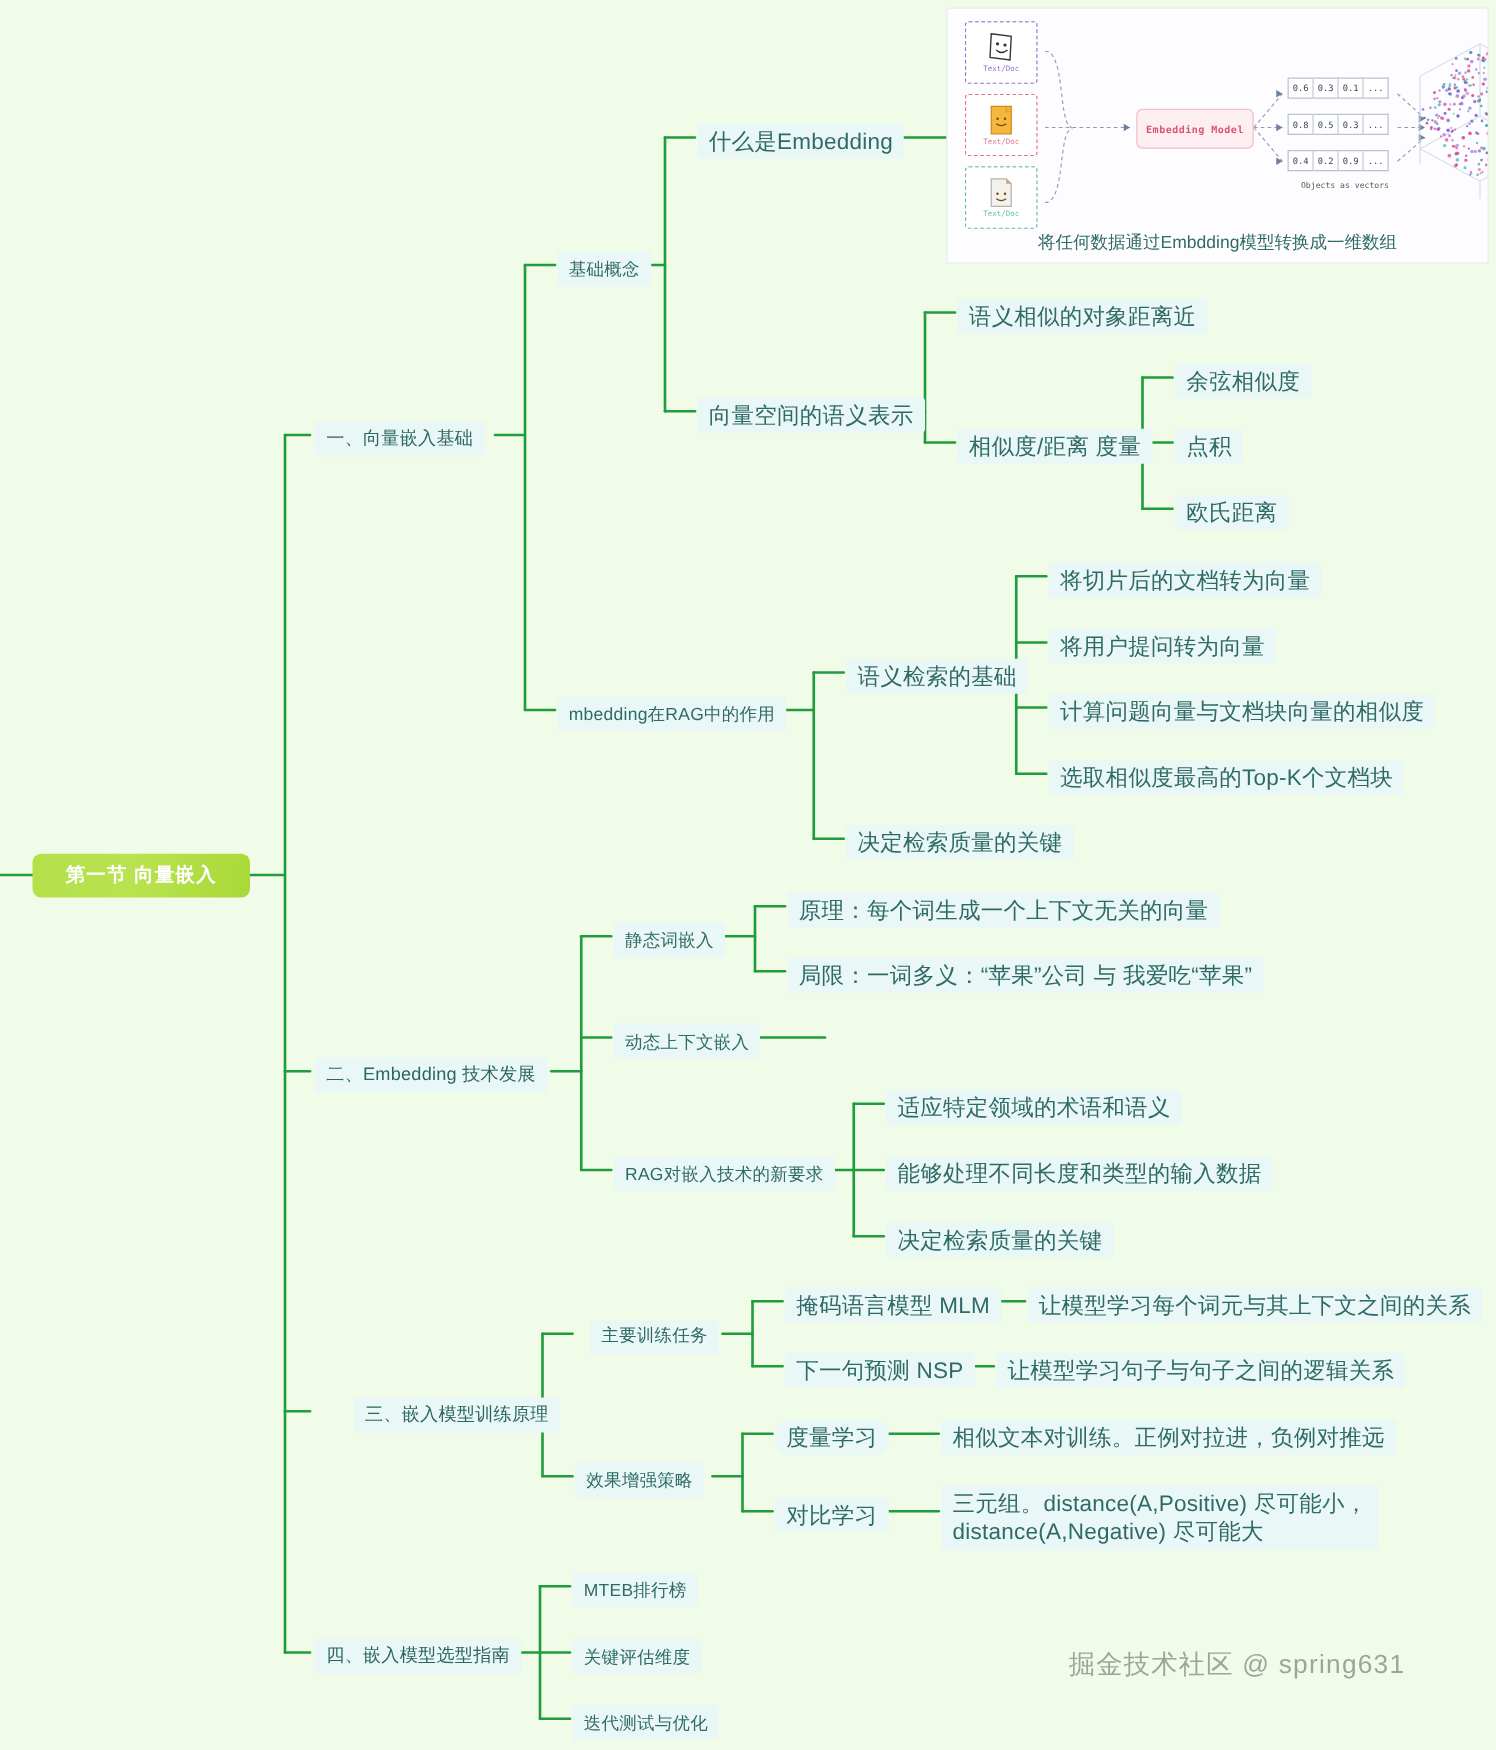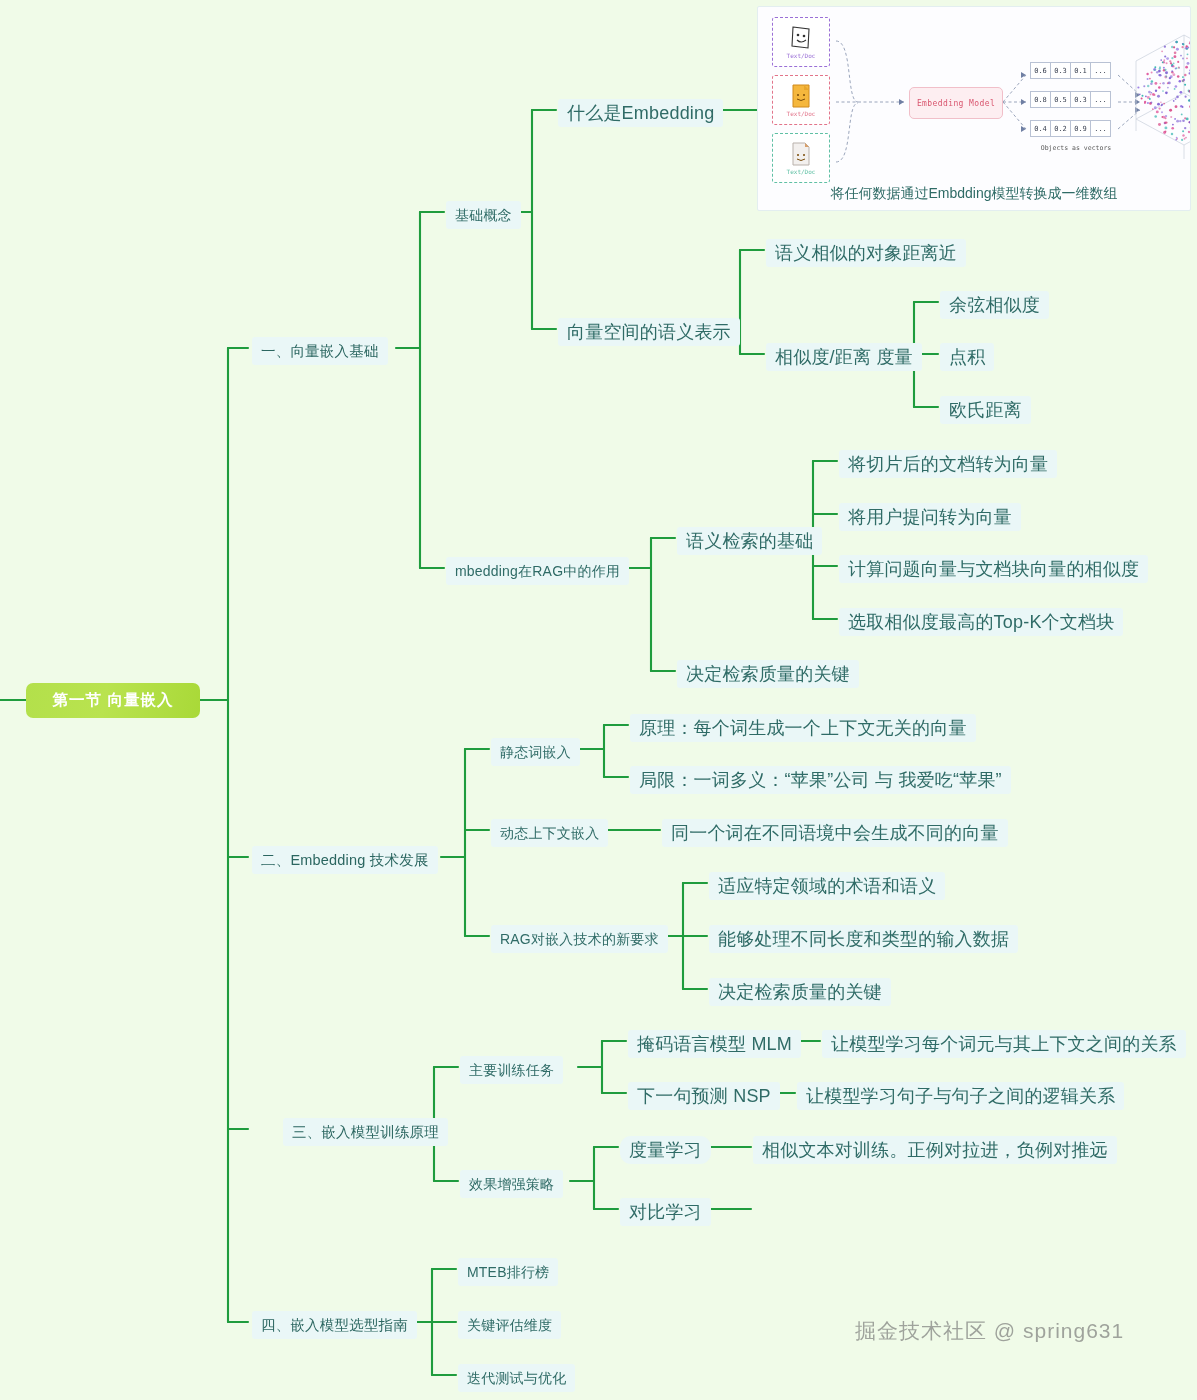--- a/index.html
+++ b/index.html
@@ -64,21 +64,21 @@
   .doc-label.p{color:#9a6fd6;}
   .doc-label.r{color:#e2748a;}
   .doc-label.g{color:#5fc0a4;}
   .paper{width:22px;height:26px;position:relative;}
 
   .model-box{
     position:absolute;left:151px;top:80px;width:92px;height:30px;
     background:#fdeef1;border:1px solid #f1bfc9;border-radius:5px;
     display:flex;align-items:center;justify-content:center;
     color:#d9566f;font-size:8px;font-family:"DejaVu Sans Mono",monospace;
-    letter-spacing:.4px;white-space:pre;
+    letter-spacing:.4px;white-space:pre;font-weight:bold;
   }
   .vec-col{position:absolute;left:272px;top:55px;}
   .vec-row{display:flex;margin-bottom:12px;}
   .vec-cell{
     width:19px;height:15px;border:1px solid #b9c2d4;border-left:none;
     display:flex;align-items:center;justify-content:center;
     font-size:7px;color:#3b4252;font-family:"DejaVu Sans Mono",monospace;
     background:#fff;
   }
   .vec-cell:first-child{border-left:1px solid #b9c2d4;}
@@ -226,37 +226,38 @@
   <div class="node lvl3" style="left:839px;top:555px;">计算问题向量与文档块向量的相似度</div>
   <div class="node lvl3" style="left:839px;top:608px;">选取相似度最高的Top-K个文档块</div>
 
   <div class="node lvl2" style="left:491px;top:738px;">静态词嵌入</div>
   <div class="node lvl2" style="left:491px;top:819px;">动态上下文嵌入</div>
   <div class="node lvl2" style="left:491px;top:925px;">RAG对嵌入技术的新要求</div>
 
   <div class="node lvl3" style="left:630px;top:714px;">原理：每个词生成一个上下文无关的向量</div>
   <div class="node lvl3" style="left:630px;top:766px;">局限：一词多义：“苹果”公司 与 我爱吃“苹果”</div>
 
-  <div class="node lvl3" style="left:662px;top:819px;">同一个词在不同语境中会生成不同的向量</div>
 
   <div class="node lvl3" style="left:709px;top:872px;">适应特定领域的术语和语义</div>
   <div class="node lvl3" style="left:709px;top:925px;">能够处理不同长度和类型的输入数据</div>
   <div class="node lvl3" style="left:709px;top:978px;">决定检索质量的关键</div>
 
-  <div class="node lvl2" style="left:460px;top:1056px;">主要训练任务</div>
+  <div class="node lvl2" style="left:472px;top:1056px;font-family:Liberation Serif, serif;">主要训练任务</div>
   <div class="node lvl2" style="left:460px;top:1170px;">效果增强策略</div>
 
   <div class="node lvl3" style="left:628px;top:1030px;">掩码语言模型 MLM</div>
   <div class="node lvl3" style="left:628px;top:1082px;">下一句预测 NSP</div>
   <div class="node lvl3" style="left:822px;top:1030px;">让模型学习每个词元与其上下文之间的关系</div>
   <div class="node lvl3" style="left:797px;top:1082px;">让模型学习句子与句子之间的逻辑关系</div>
 
   <div class="node lvl3" style="left:620px;top:1136px;border-radius:11px;">度量学习</div>
   <div class="node lvl3" style="left:620px;top:1198px;">对比学习</div>
   <div class="node lvl3" style="left:753px;top:1136px;">相似文本对训练。正例对拉进，负例对推远</div>
+  <div class="node lvl3" style="left:753px;top:1188px;line-height:22px;">三元组。distance(A,Positive) 尽可能小，
+distance(A,Negative) 尽可能大</div>
 
   <div class="node lvl2" style="left:458px;top:1258px;text-align:center;">MTEB排行榜</div>
   <div class="node lvl2" style="left:458px;top:1311px;">关键评估维度</div>
   <div class="node lvl2" style="left:458px;top:1364px;">迭代测试与优化</div>
 
   <div class="illus">
     <div class="illus-inner">
 
       <div class="doc-col">
         <div class="doc-box p">

